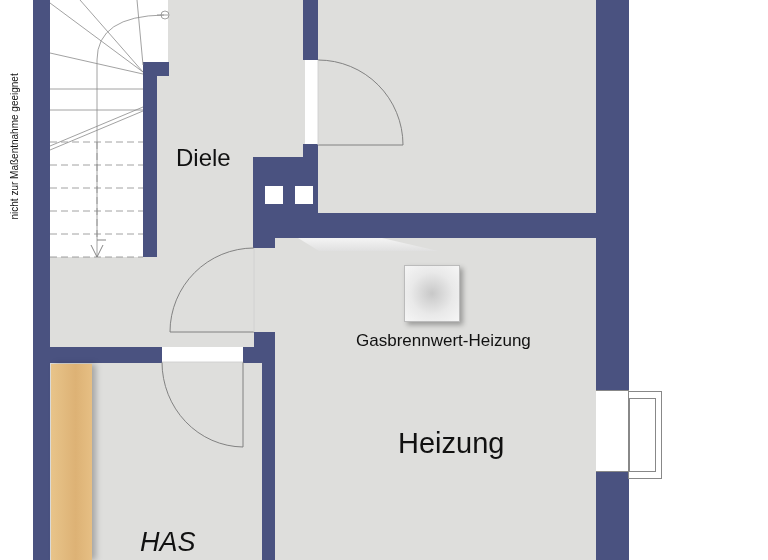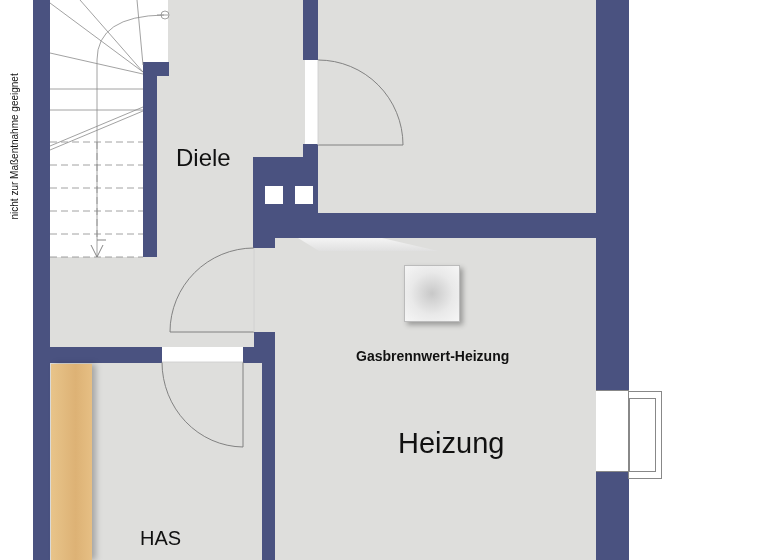--- a/index.html
+++ b/index.html
@@ -88,16 +88,16 @@
       <line x1="254" y1="248" x2="254" y2="332" stroke="#cfcfcf"></line>
 
       <line x1="243" y1="362" x2="243" y2="447"></line>
       <path d="M162 362 A82 85 0 0 0 243 447"></path>
       <line x1="162" y1="362" x2="243" y2="362" stroke="#cfcfcf"></line>
     </g>
   </svg>
 
   <div class="label" style="left:176px;top:144px;font-size:24px;">Diele</div>
   <div class="label" style="left:398px;top:427px;font-size:29px;">Heizung</div>
-  <div class="label" style="left:140px;top:527px;font-size:20px;">HAS</div>
-  <div class="label" style="left:356px;top:348px;font-size:14px;font-weight:bold;">Gasbrennwert-Heizung</div>
+  <div class="label" style="left:140px;top:527px;font-size:27px;font-style:italic;">HAS</div>
+  <div class="label" style="left:356px;top:331px;font-size:17px;">Gasbrennwert-Heizung</div>
   <div class="label" style="left:-56px;top:144px;font-size:10px;transform:rotate(-90deg);transform-origin:center;width:140px;text-align:center;">nicht zur Maßentnahme geeignet</div>
 </div>
 
 </body></html>

